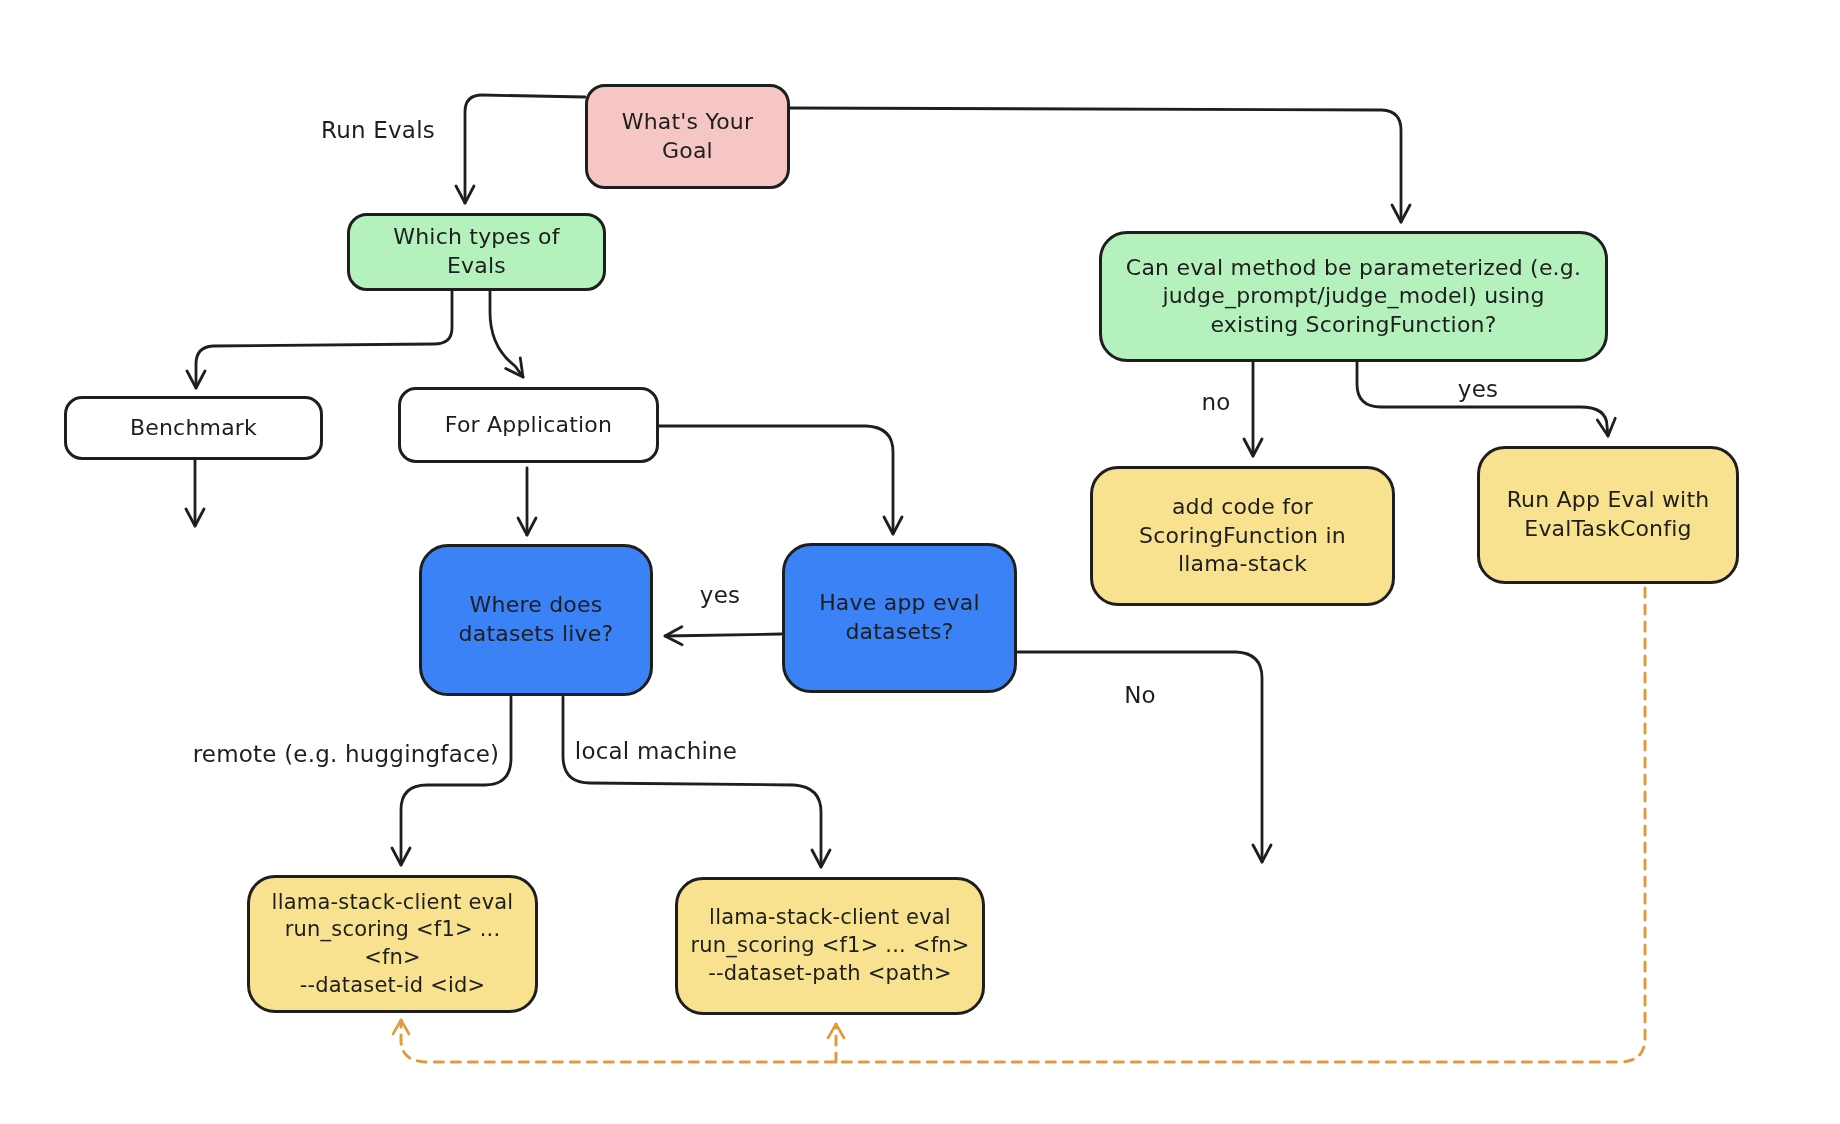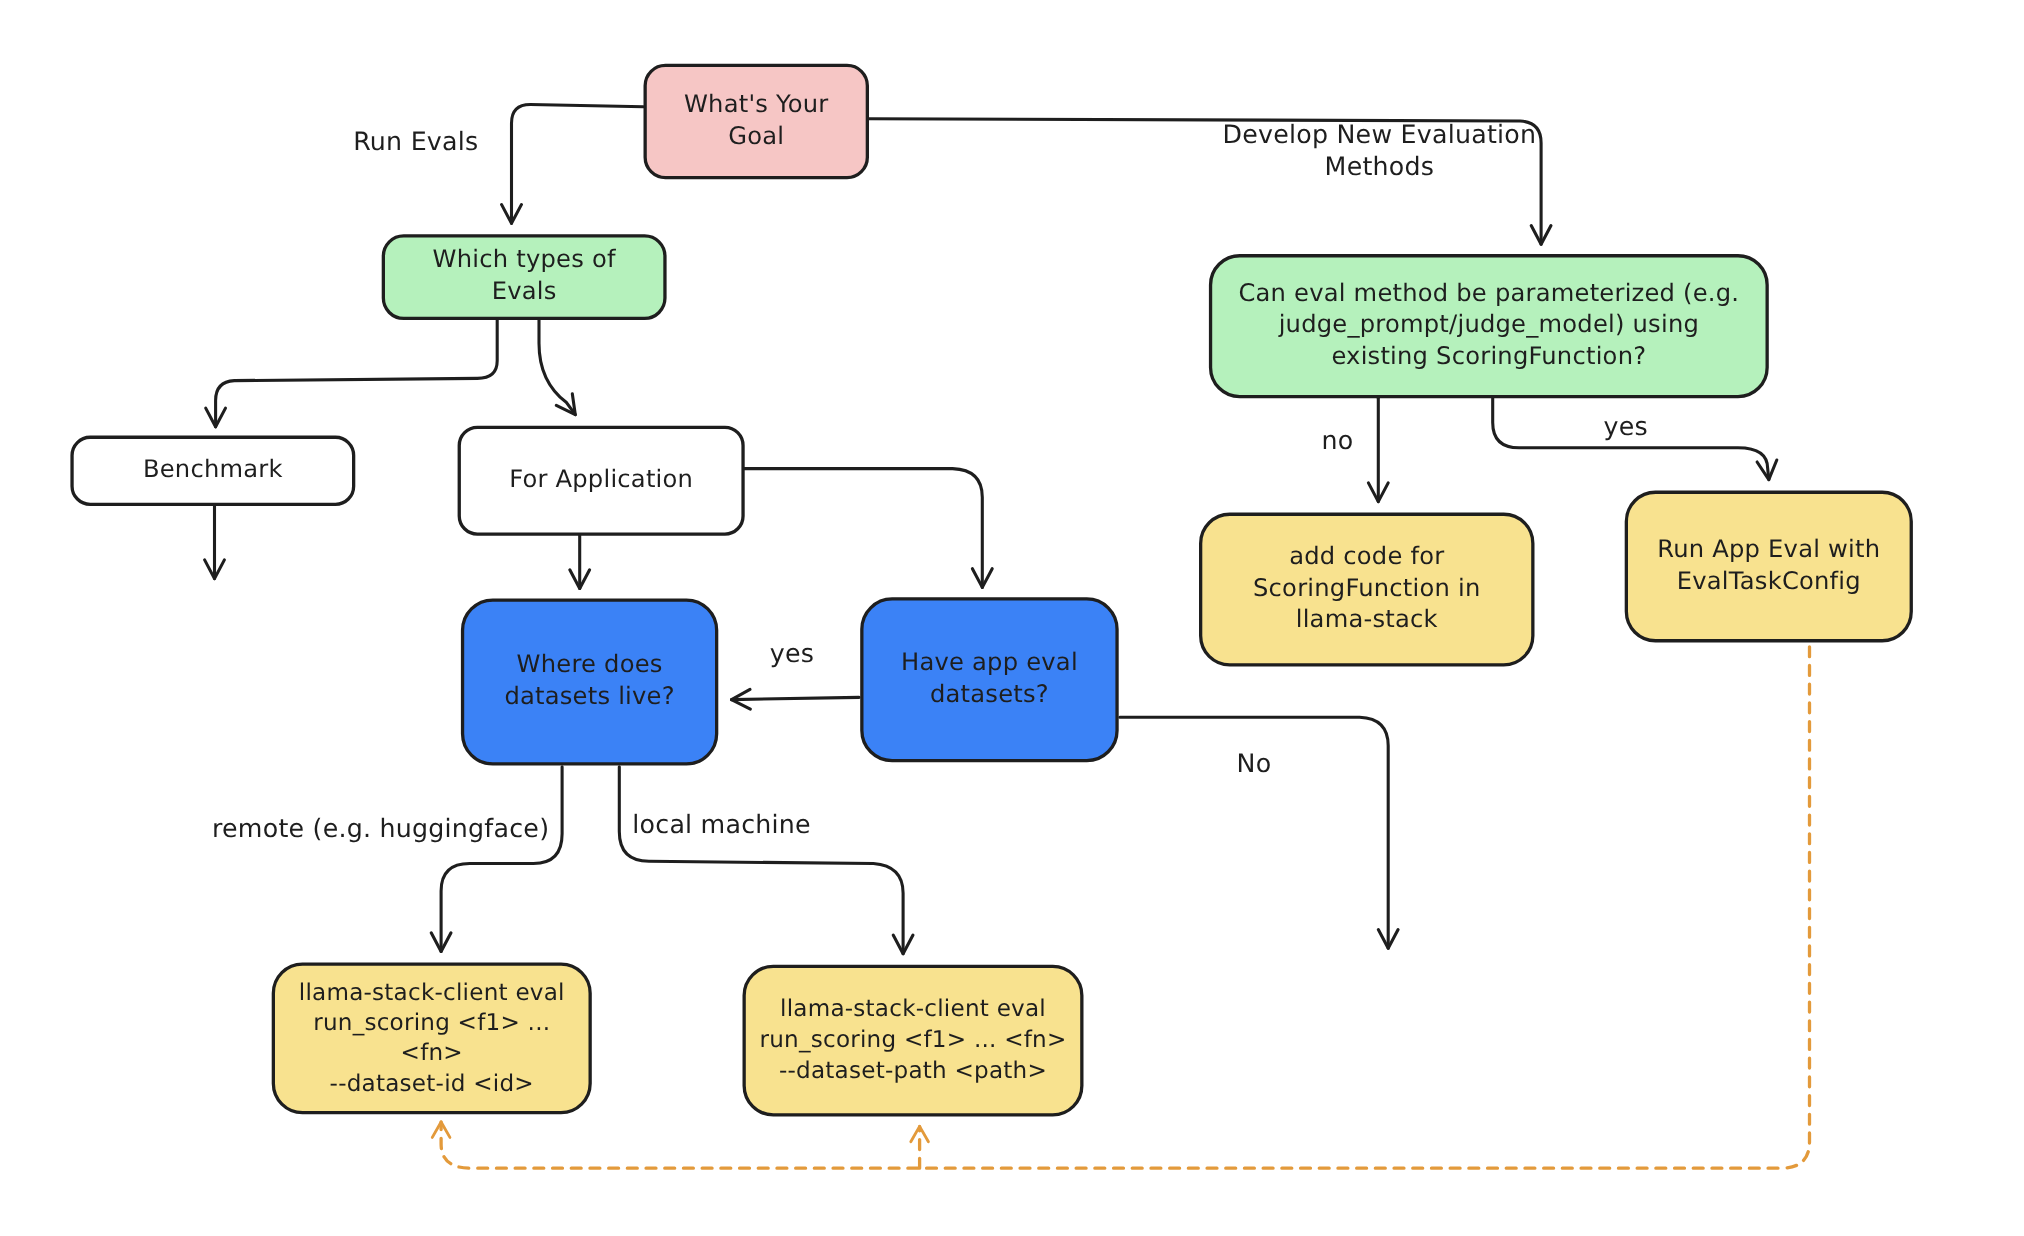--- a/index.html
+++ b/index.html
@@ -14,21 +14,21 @@
   svg.wires{position:absolute;left:0;top:0;width:1840px;height:1124px;pointer-events:none;}
   .node{
     position:absolute;box-sizing:border-box;
     border:3px solid #1E1E1E;
     display:flex;align-items:center;justify-content:center;
     text-align:center;
     font-size:22px;line-height:1.3;letter-spacing:.2px;
     padding:4px 8px;
   }
   .node span{white-space:pre-line;}
-  .pink{background:#F6C6C5;border-radius:20px;}
+  .pink{background:#F6C6C5;border-radius:20px;margin-top:26px;}
   .green{background:#B5F1BC;border-radius:20px;}
   .green-big{background:#B5F1BC;border-radius:28px;}
   .white{background:#FFFFFF;border-radius:18px;}
   .yellow{background:#F8E28F;border-radius:28px;justify-content:center;}
   .blue{background:#3b82f6;border-radius:29px;}
   .dashed{border-style:dashed;}
   .cmd{font-size:21px;line-height:1.32;}
   .lbl{
     position:absolute;transform:translate(-50%,-50%);
     white-space:pre-line;text-align:center;
@@ -77,21 +77,21 @@
 
   <div class="node green" style="left:347px;top:213px;width:259px;height:78px">
     <span>Which types of
 Evals</span>
   </div>
 
   <div class="node white" style="left:64px;top:396px;width:259px;height:64px">
     <span>Benchmark</span>
   </div>
 
-  <div class="node white" style="left:416px;top:387px;width:261px;height:100px">
+  <div class="node white" style="left:398px;top:387px;width:261px;height:76px">
     <span>For Application</span>
   </div>
 
 
   <div class="node blue" style="left:419px;top:544px;width:234px;height:152px">
     <span>Where does
 datasets live?</span>
   </div>
 
   <div class="node blue" style="left:782px;top:543px;width:235px;height:150px">
@@ -124,22 +124,20 @@
 
   <div class="node yellow cmd" style="left:675px;top:877px;width:310px;height:138px">
     <span>llama-stack-client eval
 run_scoring &lt;f1&gt; ... &lt;fn&gt;
 --dataset-path &lt;path&gt;</span>
   </div>
 
 
   <div class="lbl" style="left:378px;top:130px">Run Evals</div>
 
-  <div class="lbl" style="left:1254px;top:138px">Develop New Evaluation
-Methods</div>
 
   <div class="lbl" style="left:1216px;top:402px">no</div>
 
   <div class="lbl" style="left:1478px;top:389px">yes</div>
 
   <div class="lbl" style="left:720px;top:595px">yes</div>
 
   <div class="lbl" style="left:1140px;top:695px">No</div>
 
   <div class="lbl" style="left:346px;top:754px">remote (e.g. huggingface)</div>

